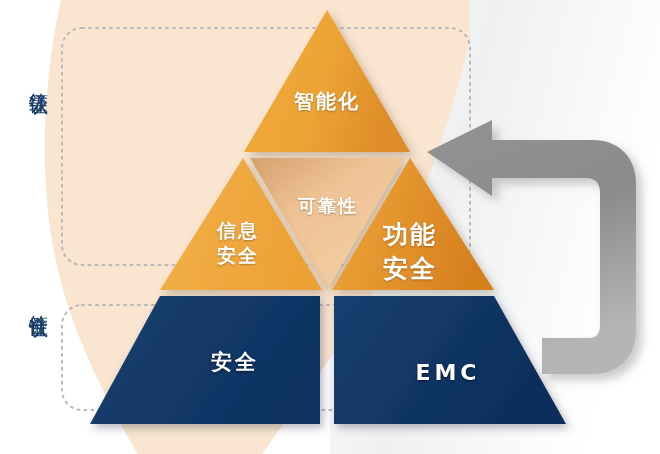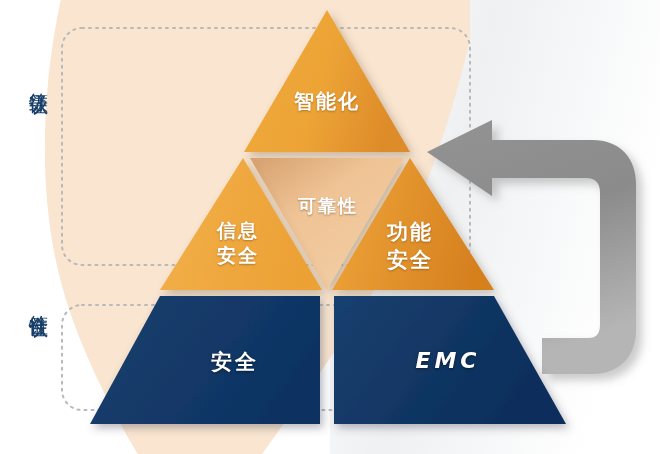--- a/index.html
+++ b/index.html
@@ -35,25 +35,25 @@
     font-weight:bold;
     text-align:center;
     white-space:pre-line;
     text-shadow:0 1px 2px rgba(90,55,10,.45);
     font-family:"DejaVu Sans","Liberation Sans",sans-serif;
     pointer-events:none;
   }
   #cap-smart{left:262px;top:88px;width:130px;font-size:20px;letter-spacing:2px;}
   #cap-reliab{left:265px;top:194px;width:126px;font-size:18px;letter-spacing:2px;}
   #cap-infosec{left:190px;top:218px;width:96px;font-size:19px;line-height:1.34;letter-spacing:2px;}
-  #cap-funcsafe{left:362px;top:218px;width:96px;font-size:21px;line-height:1.34;letter-spacing:2px;}
+  #cap-funcsafe{left:362px;top:218px;width:96px;font-size:25px;line-height:1.34;letter-spacing:2px;}
   #cap-safety{left:160px;top:348px;width:150px;font-size:21px;letter-spacing:3px;
               text-shadow:0 1px 3px rgba(0,0,0,.5);}
-  #cap-emc{left:368px;top:348px;width:160px;font-size:22px;letter-spacing:4px;
-           text-shadow:0 1px 3px rgba(0,0,0,.5);font-style:italic;}
+  #cap-emc{left:368px;top:360px;width:160px;font-size:22px;letter-spacing:4px;
+           text-shadow:0 1px 3px rgba(0,0,0,.5);}
 </style>
 </head>
 <body>
 
 <div id="stage">
 
   <svg class="layer" viewBox="0 0 660 454">
     <defs>
       <linearGradient id="gWhiteGrey" x1="0" y1="0" x2="1" y2="0.35">
         <stop offset="0" stop-color="#ffffff"></stop>

